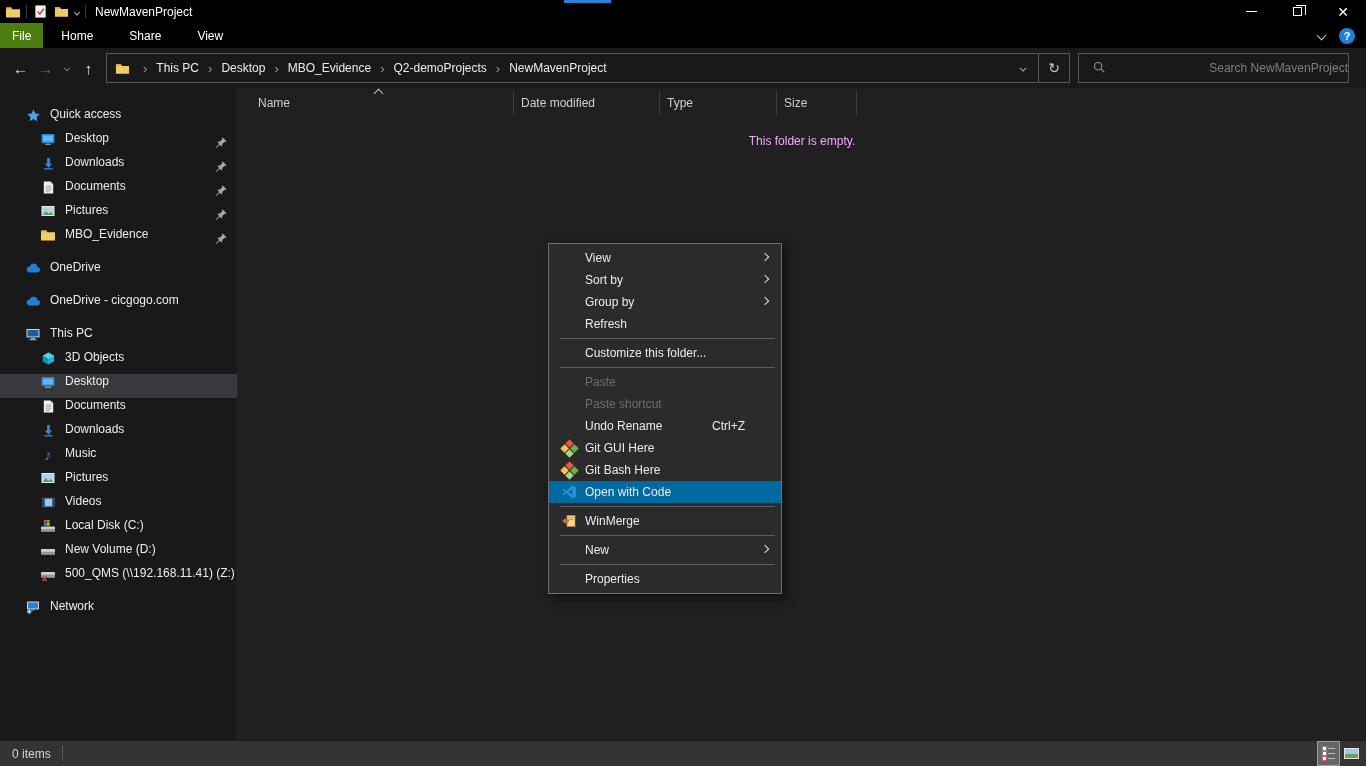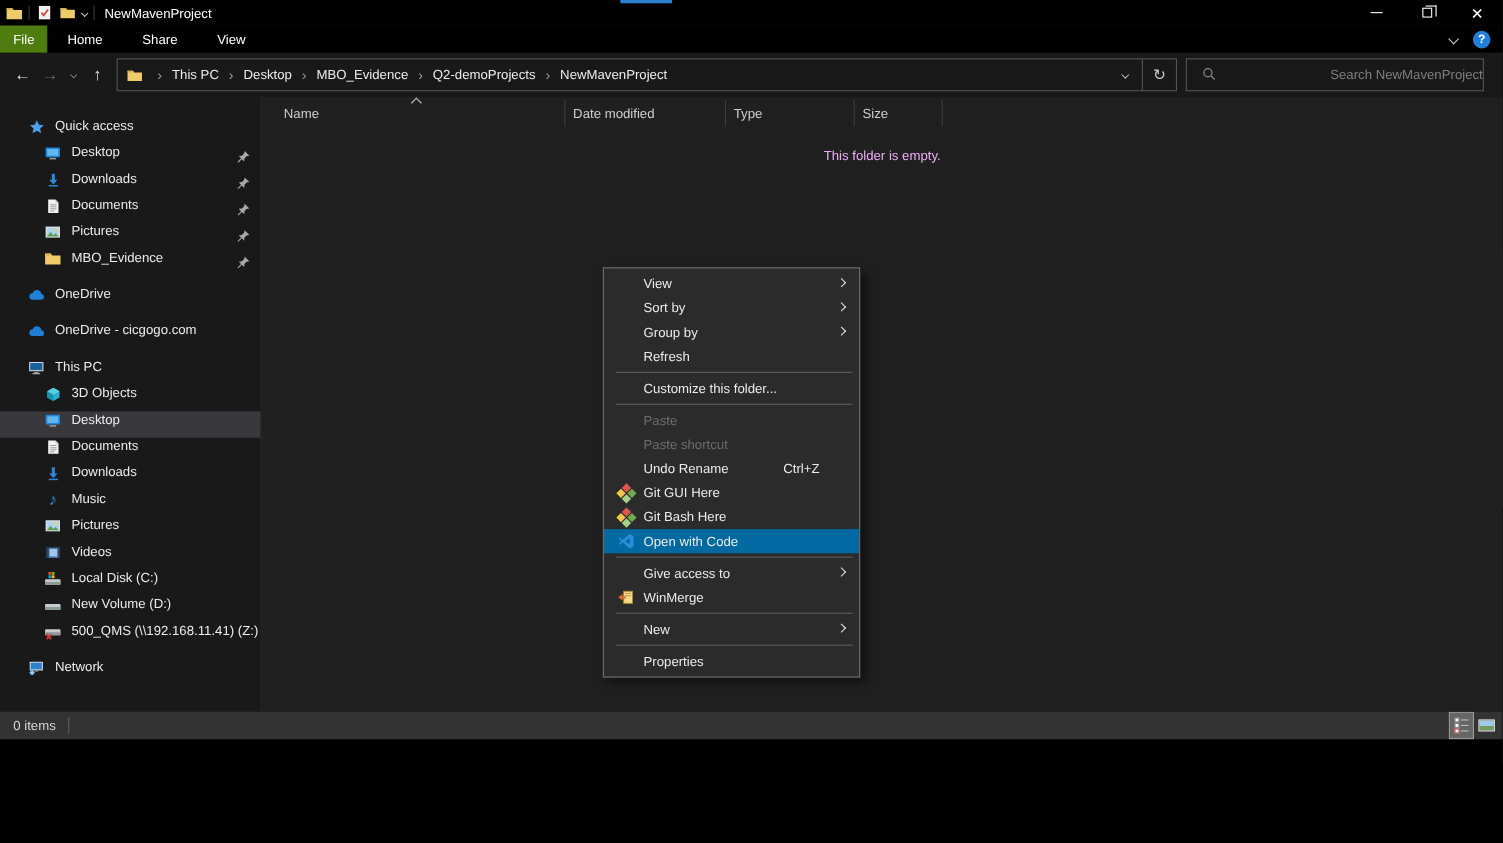--- a/index.html
+++ b/index.html
@@ -1,18 +1,18 @@
 <!DOCTYPE html>
 <html><head>
 <meta charset="utf-8">
 <style>
   * { box-sizing: border-box; margin: 0; padding: 0; }
   html,body { width:1366px; height:766px; overflow:hidden; }
   body { font-family:"Liberation Sans", sans-serif; background:#000; color:#ececec; font-size:12px; }
-  .window { width:1366px; height:672px; display:flex; flex-direction:column; background:#1f1f1f; position:relative; }
+  .window { width:1366px; height:766px; display:flex; flex-direction:column; background:#1f1f1f; position:relative; }
 
   
   .titlebar { height:23px; background:#000; display:flex; align-items:center; flex-shrink:0; position:relative; }
   .qat { display:flex; align-items:center; height:100%; padding-left:5px; gap:5px; }
   .qat-sep { width:1px; height:13px; background:#3a3a3a; }
   .ico16 { width:16px; height:16px; display:inline-flex; align-items:center; justify-content:center; flex-shrink:0; }
   .chev { width:7px; height:7px; border-right:1.4px solid #c9c9c9; border-bottom:1.4px solid #c9c9c9; transform:rotate(45deg) translateY(-2px); display:inline-block; }
   .chev.flat { width:6px; height:6px; }
   .title-text { margin-left:9px; color:#fff; font-size:12px; }
   .accent-line { position:absolute; left:564px; top:0; width:47px; height:3px; background:#2a7fd0; }
@@ -518,24 +518,20 @@
     <div class="menu-item highlighted">
       <span class="mi-icon">
         <svg width="16" height="16" viewBox="0 0 24 24">
             <path fill="#2a8fd8" fill-rule="evenodd" d="M16.8 2.2L7.7 10.5 3.4 7.2 1.6 8.1 6 12l-4.4 3.9 1.8.9 4.3-3.3 9.1 8.3 5.6-2.7V4.9zM17 7.7v8.6L11.3 12z"></path>
           </svg>
       </span>
       <span>Open with Code</span>
     </div>
     <div class="menu-sep"></div>
     <div class="menu-item">
-      <span>Give access to</span>
-      <span class="mi-arrow"></span>
-    </div>
-    <div class="menu-item">
       <span class="mi-icon">
         <svg width="16" height="16" viewBox="0 0 16 16">
             <rect x="6" y="2.5" width="8" height="11" fill="#f5d88a" stroke="#b08a30" stroke-width=".8"></rect>
             <rect x="7.3" y="4" width="5.4" height="1" fill="#c9a04a"></rect>
             <rect x="7.3" y="6" width="5.4" height="1" fill="#c9a04a"></rect>
             <path d="M1 8l4-3v2h3v2H5v2z" fill="#e06a36"></path>
           </svg>
       </span>
       <span>WinMerge</span>
     </div>

